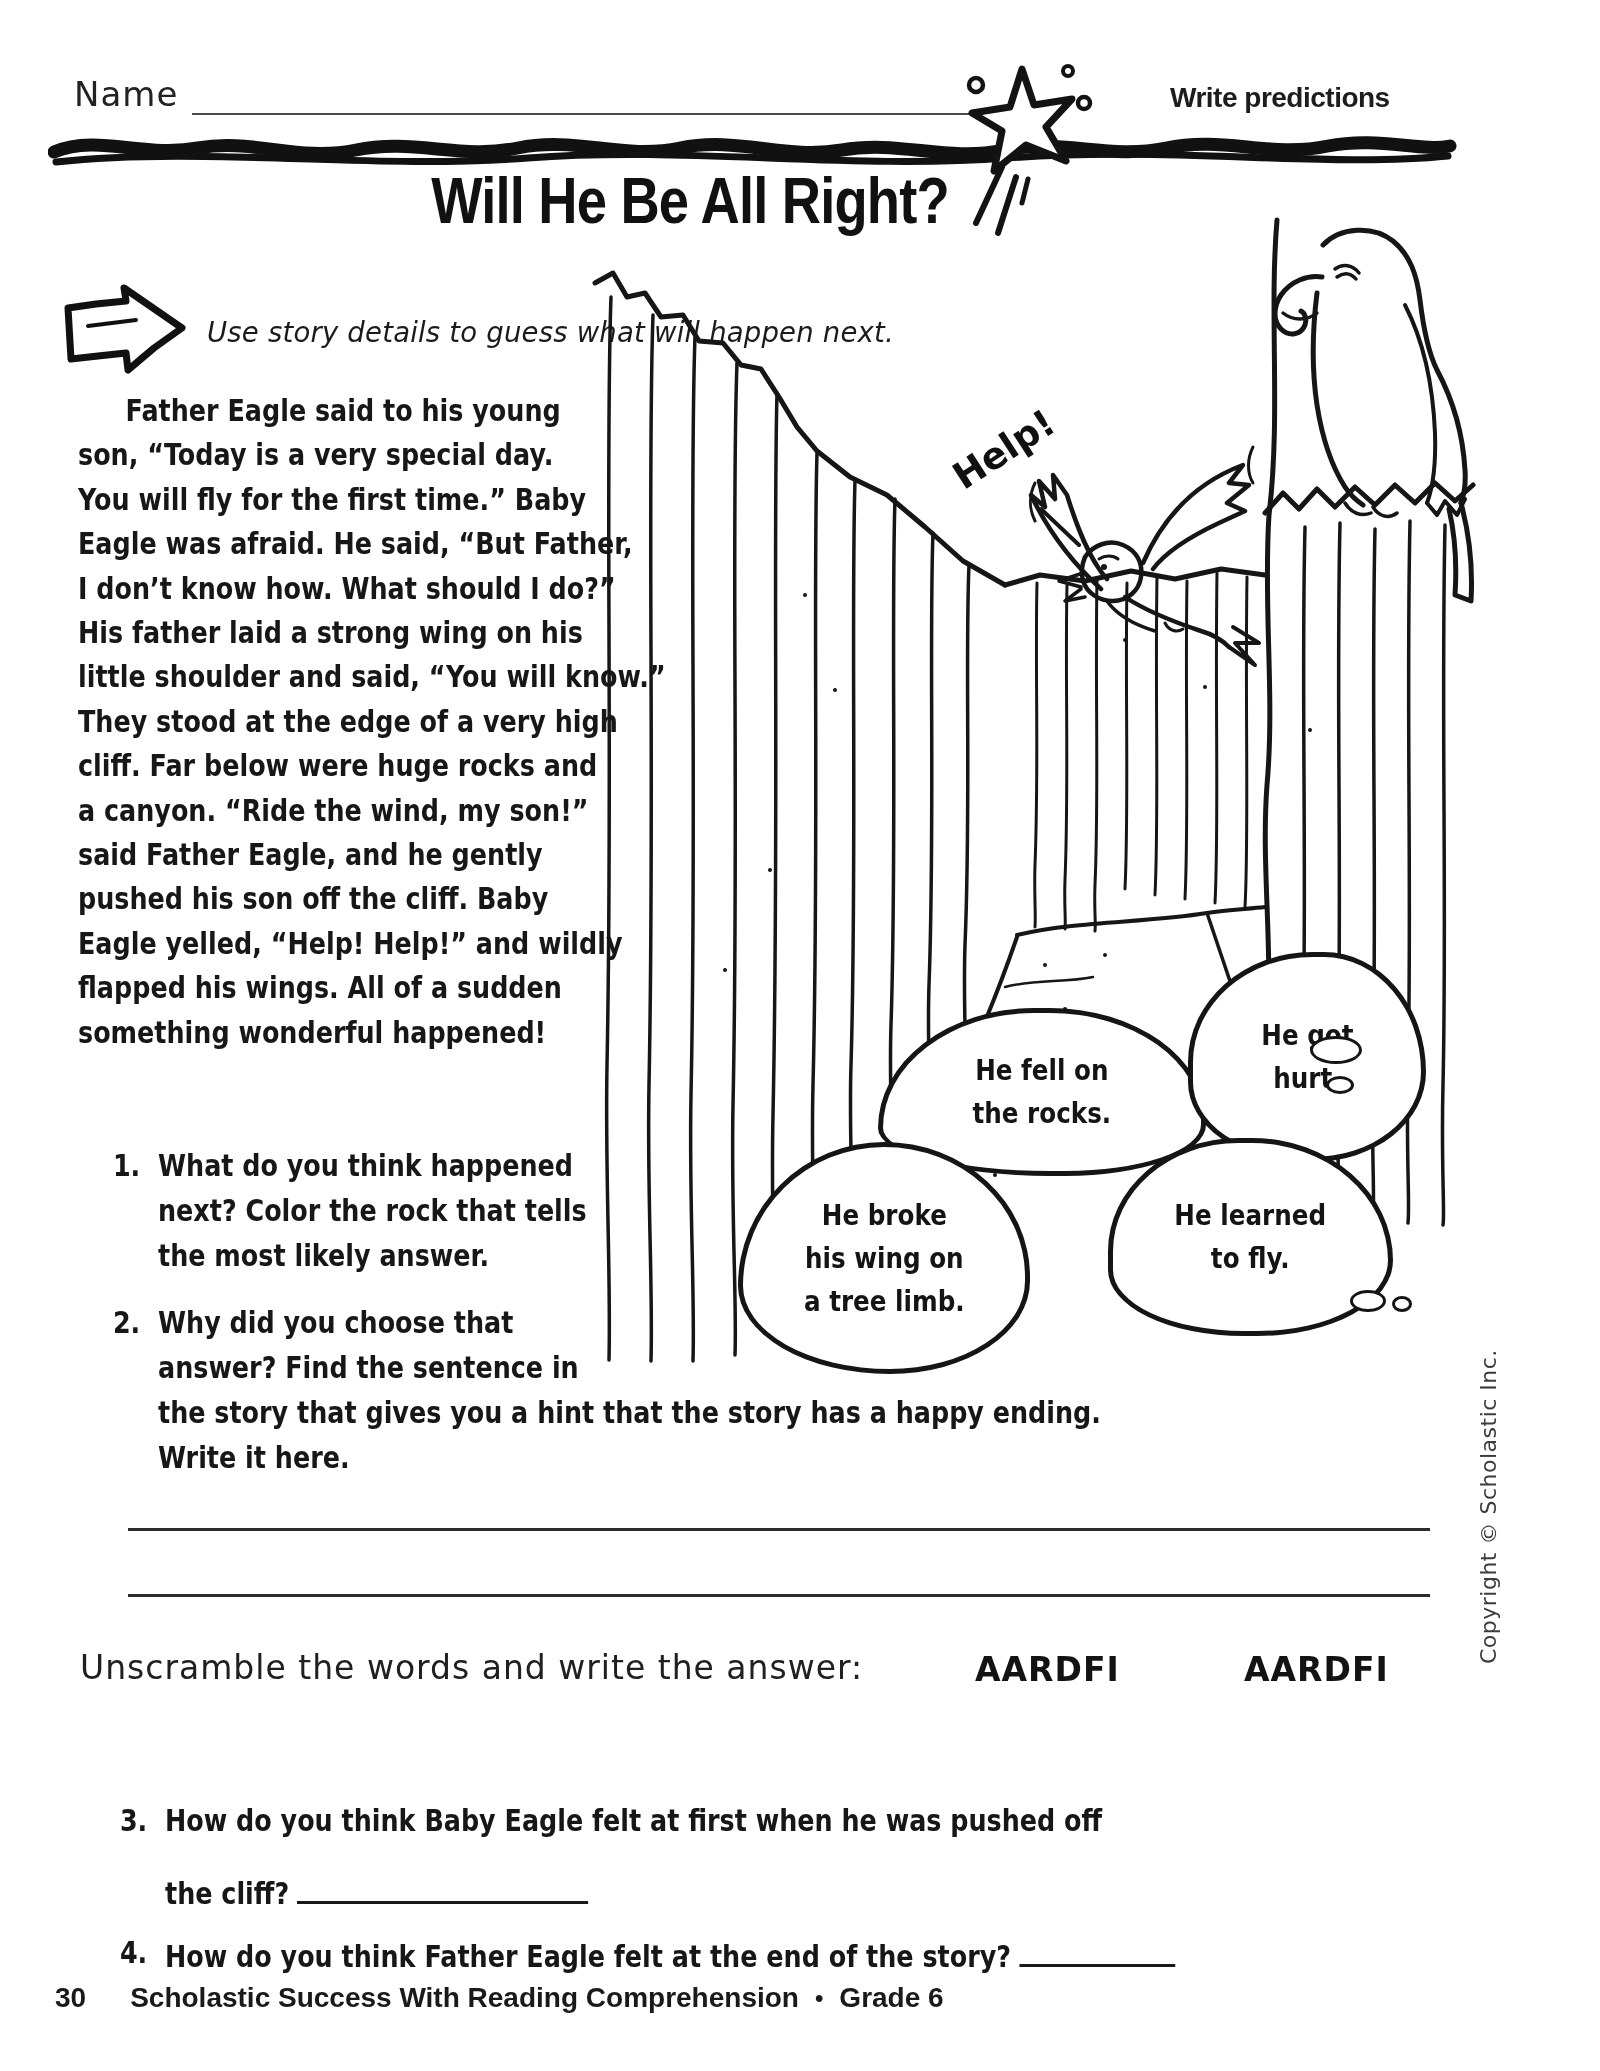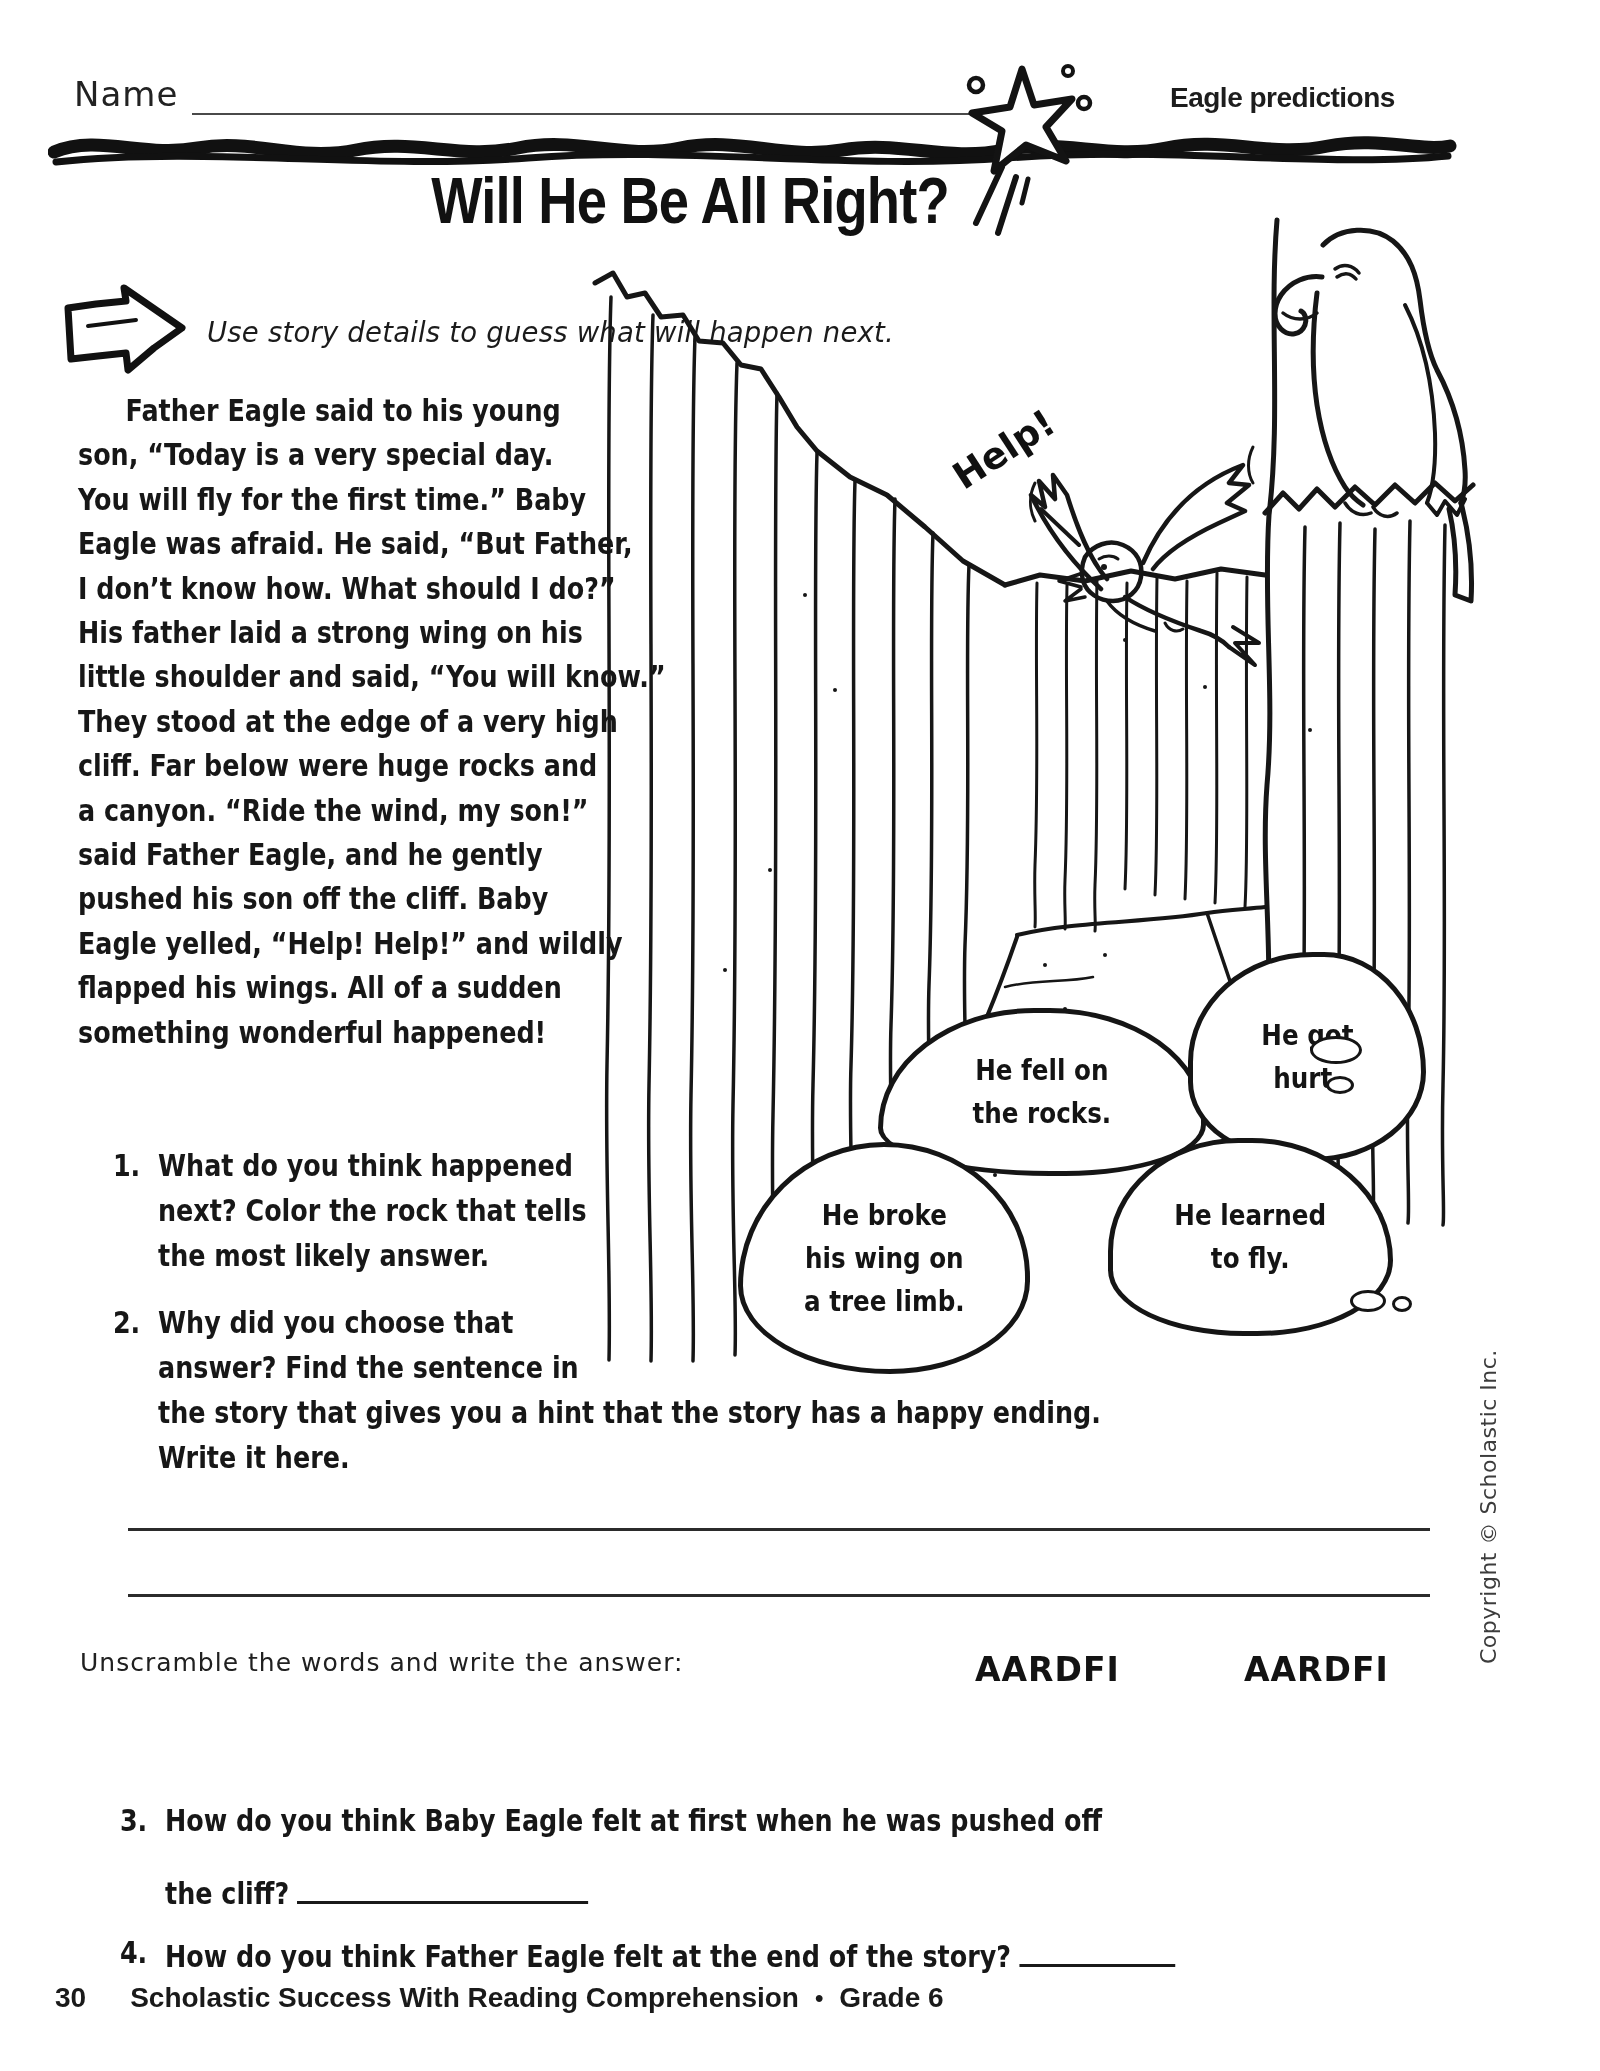--- a/index.html
+++ b/index.html
@@ -29,21 +29,21 @@
   .question{font-size:31px;line-height:45px;white-space:nowrap;}
   .qnum{position:absolute;left:-55px;top:0;font-weight:700;}
   .q-gap{margin-top:24px;}
 
   .blank{display:inline-block;border-bottom:3.5px solid #191919;height:34px;
          vertical-align:baseline;margin-left:10px;}
 
   .write-line{left:128px;width:1302px;height:26px;border-bottom:3.5px solid #2b2b2b;}
 
   
-  .unscramble-label{left:80px;top:1648px;font-size:25px;font-weight:400;letter-spacing:1px;color:#202020;}
+  .unscramble-label{left:80px;top:1648px;font-size:33px;font-weight:400;letter-spacing:1px;color:#202020;}
   .scramble-word{top:1650px;font-size:33px;font-weight:700;letter-spacing:1px;
                  font-family:"DejaVu Sans",sans-serif;color:#131313;}
 
   
   .footer{left:55px;top:1982px;display:flex;align-items:center;
           font-family:"Liberation Sans",sans-serif;font-weight:700;font-size:28px;color:#1a1a1a;}
   .footer .pgnum{margin-right:44px;}
   .footer .sep{margin:0 16px;font-size:24px;}
 
   .copyright{left:1476px;top:1664px;transform:rotate(-90deg);transform-origin:0 0;
@@ -68,21 +68,21 @@
   <svg class="abs" style="left:952px;top:55px;z-index:2" width="145" height="205" viewBox="0 0 145 205" fill="none" stroke="#131313" stroke-linecap="round" stroke-linejoin="round">
     <path d="M70,14 L82,50 L120,44 L94,72 L114,106 L74,90 L42,116 L50,76 L20,58 L58,52 Z" stroke-width="7" fill="#ffffff"></path>
     <circle cx="24" cy="30" r="7" stroke-width="4.5"></circle>
     <circle cx="116" cy="16" r="5" stroke-width="4"></circle>
     <circle cx="132" cy="48" r="6" stroke-width="4.5"></circle>
     <path d="M50,112 L24,168" stroke-width="6"></path>
     <path d="M64,122 L46,178" stroke-width="6"></path>
     <path d="M76,124 L70,148" stroke-width="5"></path>
   </svg>
 
-  <div class="abs topic">Eagle predictions</div>
+  <div class="abs topic">Write predictions</div>
 
   <svg class="abs" style="left:48px;top:118px" width="1410" height="58" viewBox="0 0 1410 58" fill="none" stroke="#111111" stroke-linecap="round">
     <path stroke-width="13" d="M6,34 C50,16 96,40 150,30 C204,20 250,44 308,32 C366,20 412,42 470,30 C528,18 574,42 632,30 C690,18 736,42 794,32 C852,22 898,44 956,32 C1014,20 1060,42 1118,30 C1176,18 1222,40 1280,28 C1330,18 1372,34 1402,28"></path>
     <path stroke-width="7" d="M8,44 C160,28 320,52 480,40 C640,28 800,52 960,40 C1120,28 1280,50 1400,38"></path>
   </svg>
 
   <div class="abs title">Will He Be All Right?</div>
 
   <svg class="abs" style="left:58px;top:282px" width="135" height="95" viewBox="0 0 135 95" fill="#ffffff" stroke="#111111" stroke-linecap="round" stroke-linejoin="round">
     <path stroke-width="7" d="M10,26 L38,22 L68,19 L66,6 L95,26 L124,46 L96,66 L70,88 L68,71 L40,74 L13,77 Z"></path>

